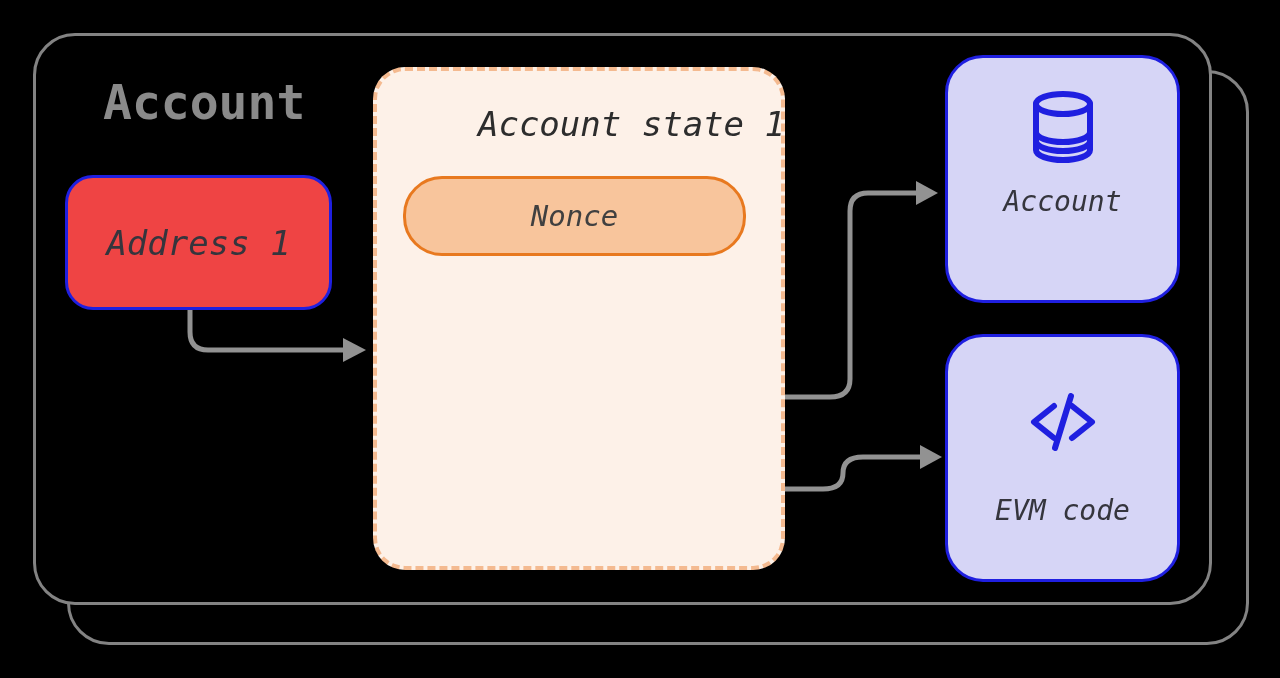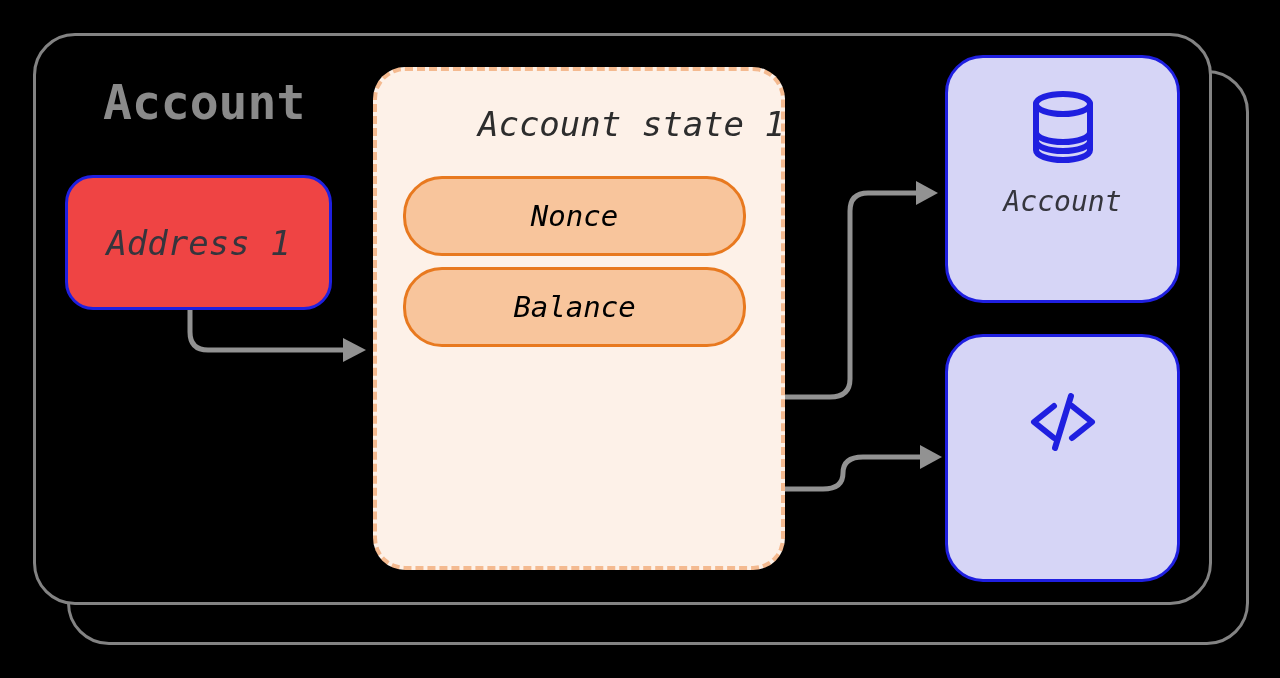--- a/index.html
+++ b/index.html
@@ -87,21 +87,21 @@
     width: 343px; height: 80px;
     background: #f8c59c;
     border: 3px solid #e8791f;
     border-radius: 39px;
     box-sizing: border-box;
     display: flex;
     align-items: center;
     justify-content: center;
     font-size: 29px;
     font-style: italic;
-    color: #000000;
+    color: #404040;
     z-index: 6;
   }
   .pill-0 { top: 176px; }
   .pill-1 { top: 267px; }
   .pill-2 { top: 358px; }
   .pill-3 { top: 449px; }
   .blue-box {
     position: absolute;
     left: 945px;
     width: 235px; height: 248px;
@@ -141,40 +141,40 @@
   <div class="diagram-title">Account</div>
 
   <div class="address-box">
     <span>Address 1</span>
   </div>
 
   <div class="state-box"></div>
   <div class="state-title">Account state 1</div>
 
   <div class="pill pill-0">Nonce</div>
-  <div class="pill pill-1">Balance</div>
 
   <div class="blue-box storage-box">
     <svg class="box-icon" width="64" height="74" viewBox="0 0 64 74" fill="none">
       <ellipse cx="32" cy="13" rx="27" ry="10" stroke="#1f1fe0" stroke-width="6"></ellipse>
       <path d="M5,13 V59 A27,10 0 0 0 59,59 V13" stroke="#1f1fe0" stroke-width="6" stroke-linecap="round"></path>
       <path d="M5,41 A27,10 0 0 0 59,41" stroke="#1f1fe0" stroke-width="6"></path>
       <path d="M5,50 A27,10 0 0 0 59,50" stroke="#1f1fe0" stroke-width="6"></path>
     </svg>
     <div class="box-label">
       <div>Account</div>
     </div>
   </div>
 
   <div class="blue-box evm-box">
     <svg class="box-icon" width="66" height="58" viewBox="0 0 66 58" fill="none">
       <path d="M24,13 L4,29 L24,45" stroke="#1f1fe0" stroke-width="6" stroke-linecap="round" stroke-linejoin="round" fill="none"></path>
       <path d="M42,13 L62,29 L42,45" stroke="#1f1fe0" stroke-width="6" stroke-linecap="round" stroke-linejoin="round" fill="none"></path>
       <path d="M25,55 L41,3" stroke="#1f1fe0" stroke-width="6" stroke-linecap="round"></path>
     </svg>
+    <div class="box-label">EVM code</div>
   </div>
 
   <svg class="arrows-layer" width="1280" height="678" viewBox="0 0 1280 678" fill="none">
 
     <g>
       <path d="M190,310 L190,332 Q190,350 208,350 L346,350" stroke="#929292" stroke-width="5" fill="none"></path>
       <polygon points="366,350 343,338 343,362" fill="#929292"></polygon>
     </g>
 
     <g>

